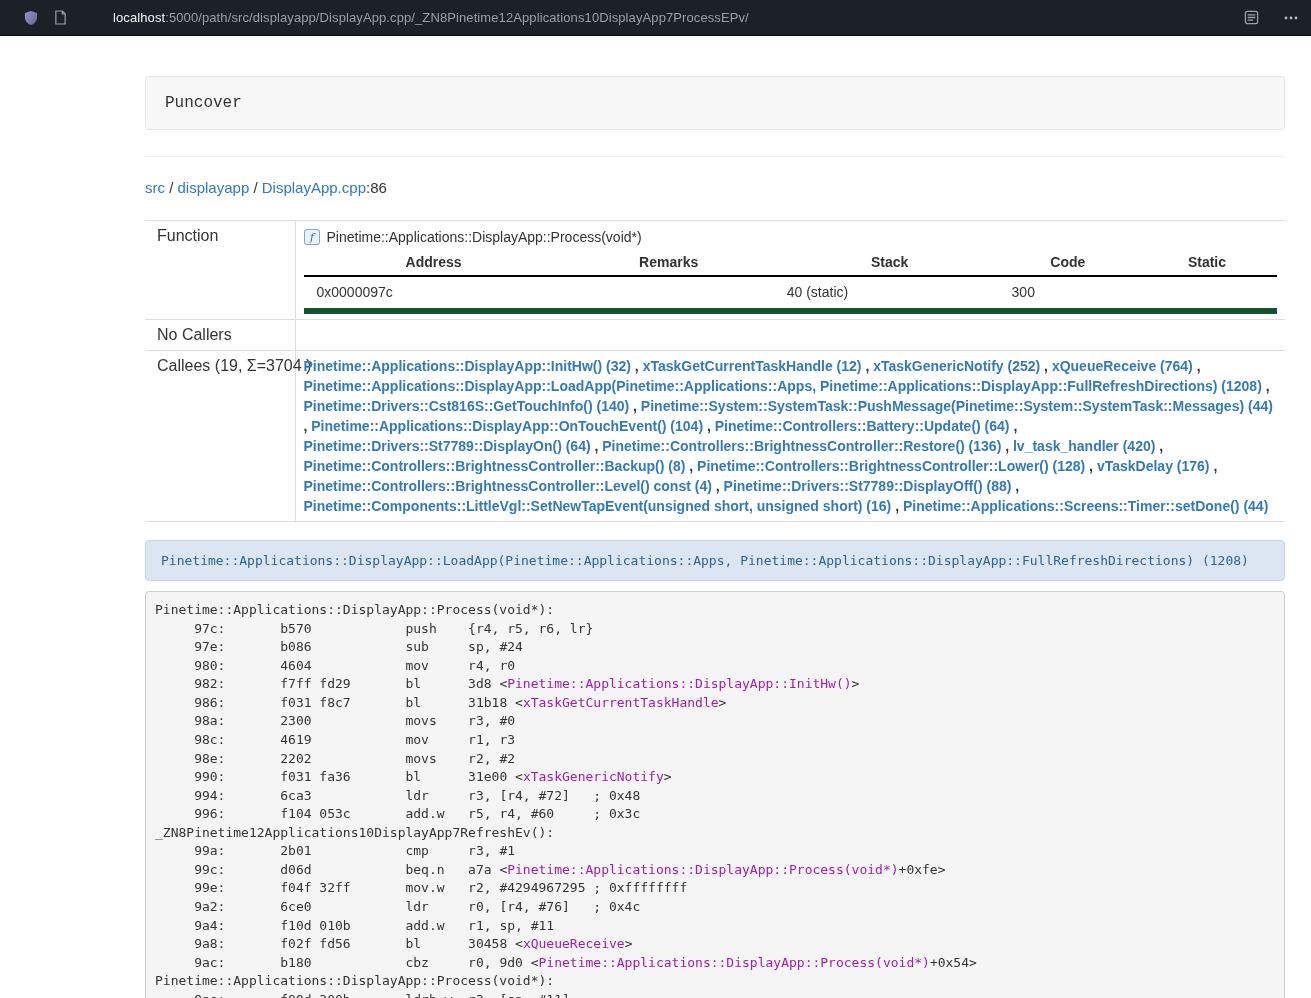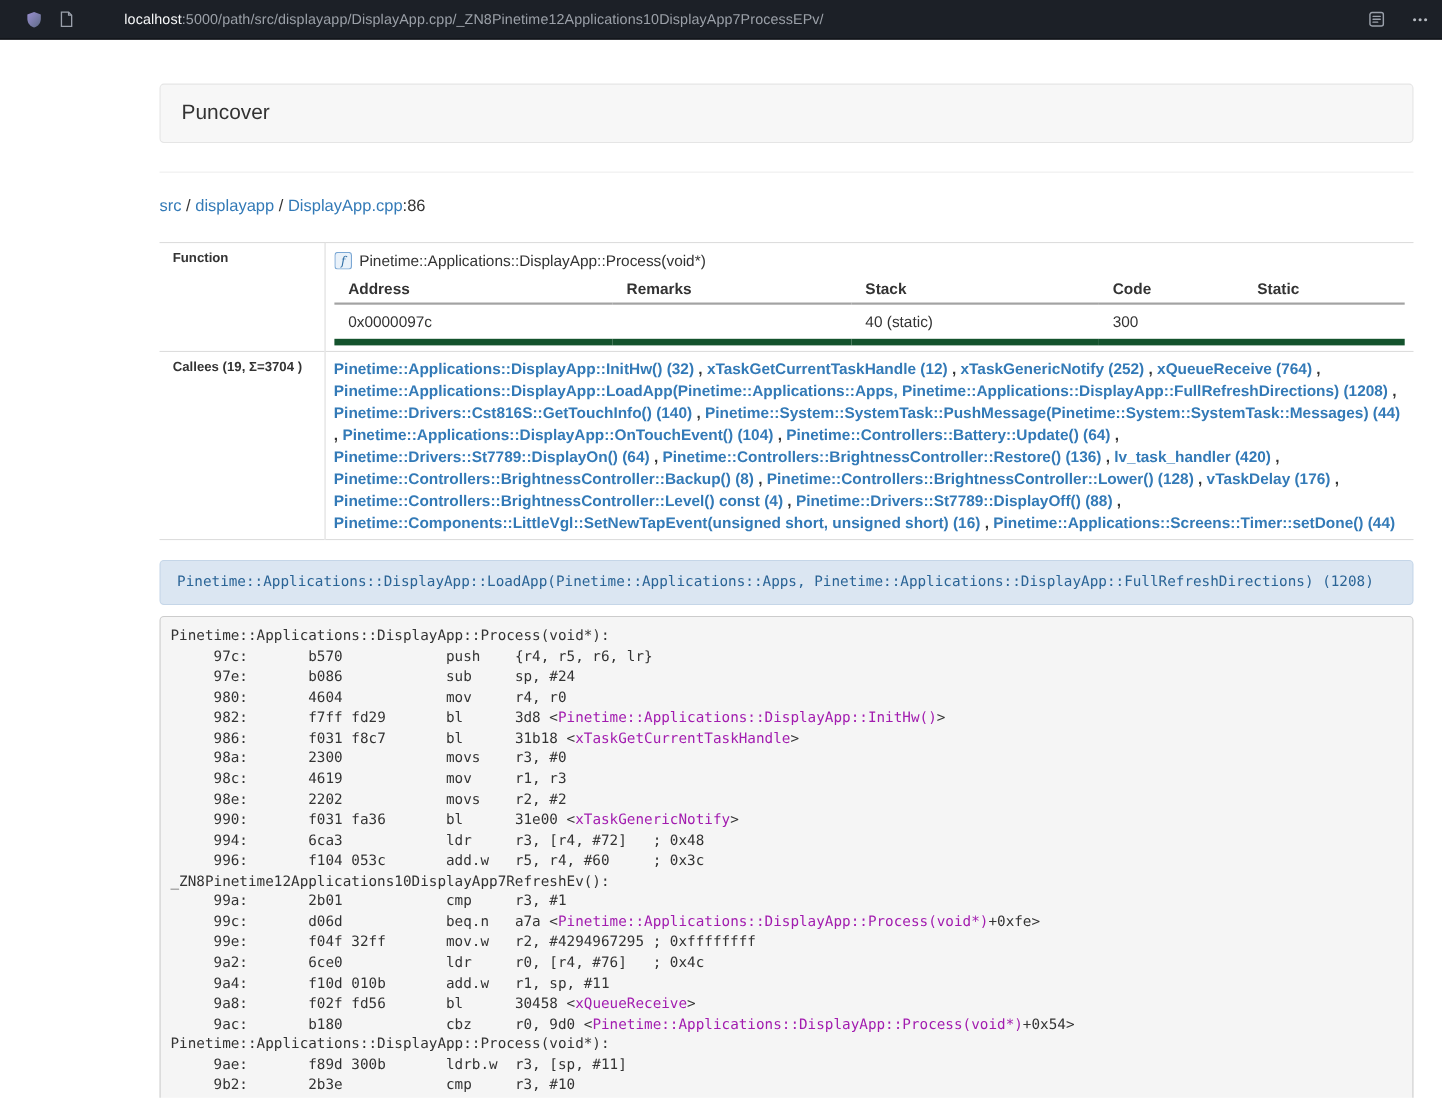--- a/index.html
+++ b/index.html
@@ -17,37 +17,37 @@
   .url-bar { flex: 1; min-width: 0; font-size: 13px; color: #9ba0a8;
              white-space: nowrap; overflow: hidden; letter-spacing: .1px; }
   .url-host { color: #f7f8f9; padding-left: 32px; }
   .tb-right { display: flex; align-items: center; }
   .tb-reader { margin-right: 24px; }
 
   
   .container { width: 1140px; margin-left: 145px; }
   .app-panel { margin-top: 40px; background: #f7f7f7; border: 1px solid #e5e5e5;
                border-radius: 4px; padding: 14px 19px; }
-  .app-panel h1 { font-size: 19px; font-weight: 400; color: #333; line-height: 24px; }
+  .app-panel h1 { font-size: 16px; font-weight: 400; color: #333; line-height: 24px; font-family: Liberation Mono, monospace; }
   hr.divider { border: none; border-top: 1px solid #eee; margin-top: 26px; }
   .breadcrumb { margin: 22px 0 24px; font-size: 15px; color: #333; }
 
   table.func { width: 100%; border-collapse: collapse; table-layout: fixed;
                border-bottom: 1px solid #ddd; }
   table.func > tbody > tr > th { width: 150px; border-right: 1px solid #ddd;
-               padding: 6px 6px 6px 12px; font-weight: 700; font-size: 12px;
+               padding: 6px 6px 6px 12px; font-weight: 400; font-size: 16px;
                text-align: left; vertical-align: top; white-space: nowrap; }
   table.func > tbody > tr > td { padding: 5px 8px; vertical-align: top; }
   table.func > tbody > tr > th,
   table.func > tbody > tr > td { border-top: 1px solid #ddd; }
 
   .func-name { display: flex; align-items: center; gap: 7px; line-height: 20px; margin: 1px 0 3px; }
   table.inner { width: 100%; border-collapse: collapse; table-layout: fixed; }
-  table.inner th { padding: 4px 6px 5px 13px; border-bottom: 2px solid #a3a3a3;
-                   font-weight: 700; text-align: left; }
+  table.inner th { padding: 4px 6px 5px 13px; border-bottom: 2px solid #000000;
+                   font-weight: 700; text-align: center; }
   table.inner td { padding: 7px 6px 8px 13px; border-bottom: 6px solid #14532d; }
 
   td.callees { line-height: 20px; font-weight: bold; }
 
   .alert { margin: 18px 0 10px; background: #dbe6f2; border: 1px solid #c5d6e8;
            border-radius: 4px; padding: 10px 15px;
            font-family: "DejaVu Sans Mono", monospace; font-size: 13px; line-height: 19px; }
   .alert a { color: #2a6496; }
 
   pre.disasm { background: #f5f5f5; border: 1px solid #ccc; border-radius: 4px;
@@ -142,20 +142,24 @@
                 <td></td>
                 <td>40 (static)</td>
                 <td>300</td>
                 <td></td>
               </tr>
             </tbody>
           </table>
         </td>
       </tr>
       <tr>
+        <th>No Callers</th>
+        <td></td>
+      </tr>
+      <tr>
         <th>Callees (19, Σ=3704 )</th>
         <td class="callees"><a href="#">Pinetime::Applications::DisplayApp::InitHw() (32)</a> , <a href="#">xTaskGetCurrentTaskHandle (12)</a> , <a href="#">xTaskGenericNotify (252)</a> , <a href="#">xQueueReceive (764)</a> , <a href="#">Pinetime::Applications::DisplayApp::LoadApp(Pinetime::Applications::Apps, Pinetime::Applications::DisplayApp::FullRefreshDirections) (1208)</a> , <a href="#">Pinetime::Drivers::Cst816S::GetTouchInfo() (140)</a> , <a href="#">Pinetime::System::SystemTask::PushMessage(Pinetime::System::SystemTask::Messages) (44)</a> , <a href="#">Pinetime::Applications::DisplayApp::OnTouchEvent() (104)</a> , <a href="#">Pinetime::Controllers::Battery::Update() (64)</a> , <a href="#">Pinetime::Drivers::St7789::DisplayOn() (64)</a> , <a href="#">Pinetime::Controllers::BrightnessController::Restore() (136)</a> , <a href="#">lv_task_handler (420)</a> , <a href="#">Pinetime::Controllers::BrightnessController::Backup() (8)</a> , <a href="#">Pinetime::Controllers::BrightnessController::Lower() (128)</a> , <a href="#">vTaskDelay (176)</a> , <a href="#">Pinetime::Controllers::BrightnessController::Level() const (4)</a> , <a href="#">Pinetime::Drivers::St7789::DisplayOff() (88)</a> , <a href="#">Pinetime::Components::LittleVgl::SetNewTapEvent(unsigned short, unsigned short) (16)</a> , <a href="#">Pinetime::Applications::Screens::Timer::setDone() (44)</a></td>
       </tr>
     </tbody>
   </table>
 
   <div class="alert">
     <a href="#">Pinetime::Applications::DisplayApp::LoadApp(Pinetime::Applications::Apps, Pinetime::Applications::DisplayApp::FullRefreshDirections) (1208)</a>
   </div>
 

